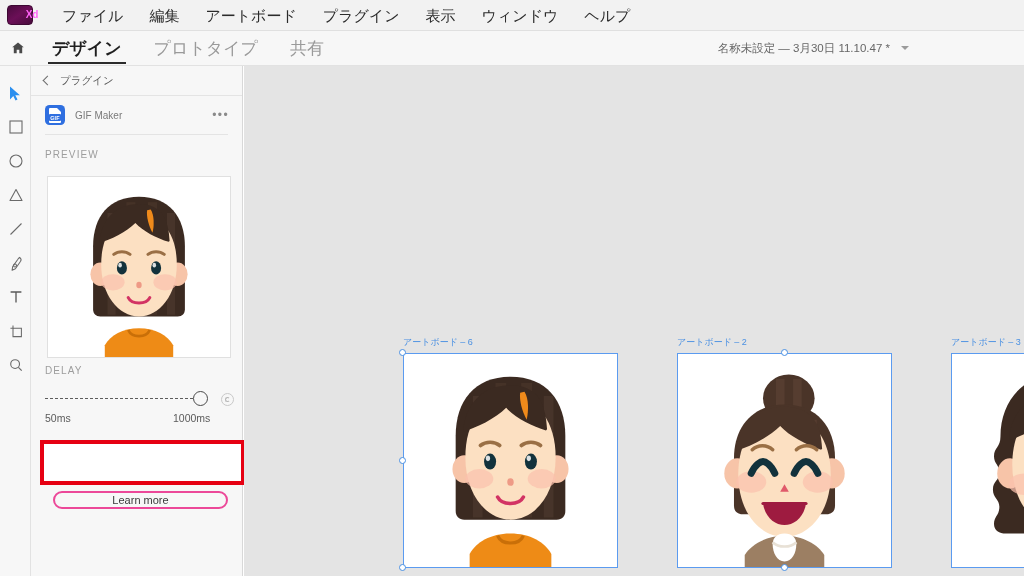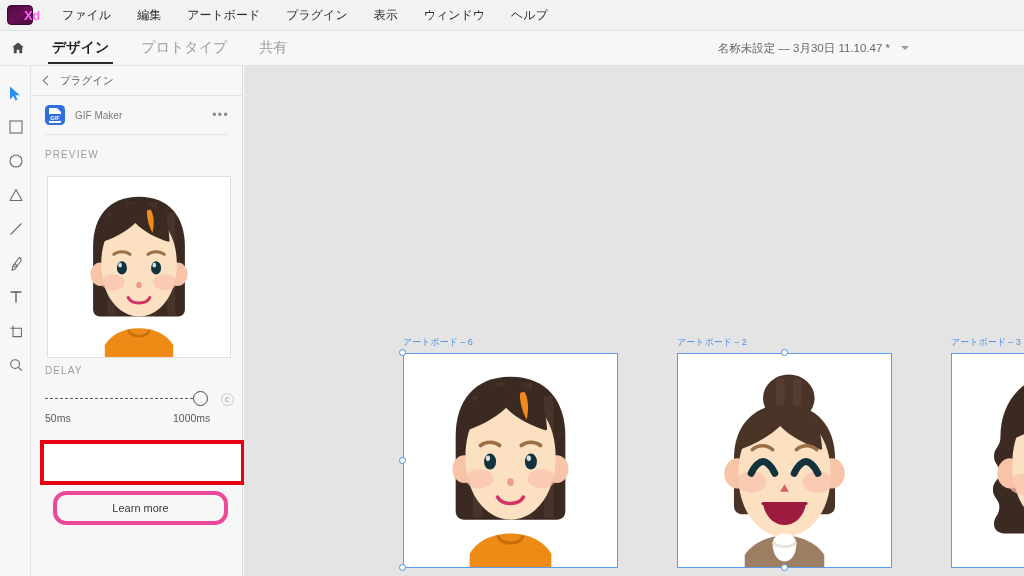--- a/index.html
+++ b/index.html
@@ -19,41 +19,41 @@
     background: #f2f2f2;
     border-bottom: 1px solid #e0e0e0;
     display: flex; align-items: center;
   }
   .xd-logo {
     width: 20px; height: 20px; margin-left: 7px; margin-right: 16px;
     border-radius: 4px;
     background: linear-gradient(145deg,#4b0b3f 0%, #6b0f57 48%, #470a3b 100%);
     border: 1px solid #3d0833;
     display: flex; align-items: center; justify-content: center;
-    font-size: 13px; font-weight: bold; color: #ff61f6;
+    font-size: 10px; font-weight: bold; color: #ff61f6;
     letter-spacing: -0.2px; line-height: 1; padding-left: 24px;
   }
   .menu-item {
-    font-size: 12px; color: #2b2b2b; padding: 0 13px; line-height: 31px;
+    font-size: 15px; color: #2b2b2b; padding: 0 13px; line-height: 31px;
     white-space: nowrap; cursor: default;
   }
 
   
   .tabbar {
     position: absolute; left: 0; top: 31px; width: 1024px; height: 35px;
     background: #f7f7f7;
     border-bottom: 1px solid #e2e2e2;
     display: flex; align-items: center;
   }
   .home-btn {
     width: 36px; height: 34px; display: flex; align-items: center; justify-content: center;
     cursor: pointer;
   }
   .tab {
-    font-size: 14px; color: #9a9a9a; padding: 0 16px; position: relative;
+    font-size: 17px; color: #9a9a9a; padding: 0 16px; position: relative;
     height: 34px; display: flex; align-items: center; cursor: pointer;
   }
   .tab.active { color: #1f1f1f; font-weight: 600; }
   .tab.active::after {
     content: ""; position: absolute; left: 12px; right: 12px; bottom: 1px;
     height: 2px; background: #2b2b2b;
   }
   .doc-title {
     position: absolute; right: 115px; top: 0; height: 34px;
     display: flex; align-items: center; gap: 11px;
@@ -175,22 +175,22 @@
     position: absolute; left: 40px; top: 440px; width: 205px; height: 45px;
     border: 4px solid #e60012; background: #ffffff;
   }
   .btn-save {
     position: absolute; left: 53px; top: 450px; width: 175px; height: 26px;
     background: #2e7ce4; border: none; border-radius: 13px;
     color: #ffffff; font-size: 11.5px; font-weight: bold;
     cursor: pointer; font-family: inherit;
   }
   .btn-learn {
-    position: absolute; left: 53px; top: 491px; width: 175px; height: 34px;
-    background: #f7f7f7; border: 4px solid #ec4899; border-radius: 13px;
+    position: absolute; left: 53px; top: 491px; width: 175px; height: 18px;
+    background: #f7f7f7; border: 2px solid #ec4899; border-radius: 13px;
     color: #3a3a3a; font-size: 11px; cursor: pointer; font-family: inherit;
   }
 
   
   .annot {
     position: absolute; left: 250px; top: 437px;
     color: #e60012; font-size: 13.5px; line-height: 1.38;
     font-weight: 600; white-space: nowrap;
   }
   .annot .small { font-size: 9.5px; display: block; margin-top: 2px; font-weight: 600; }

